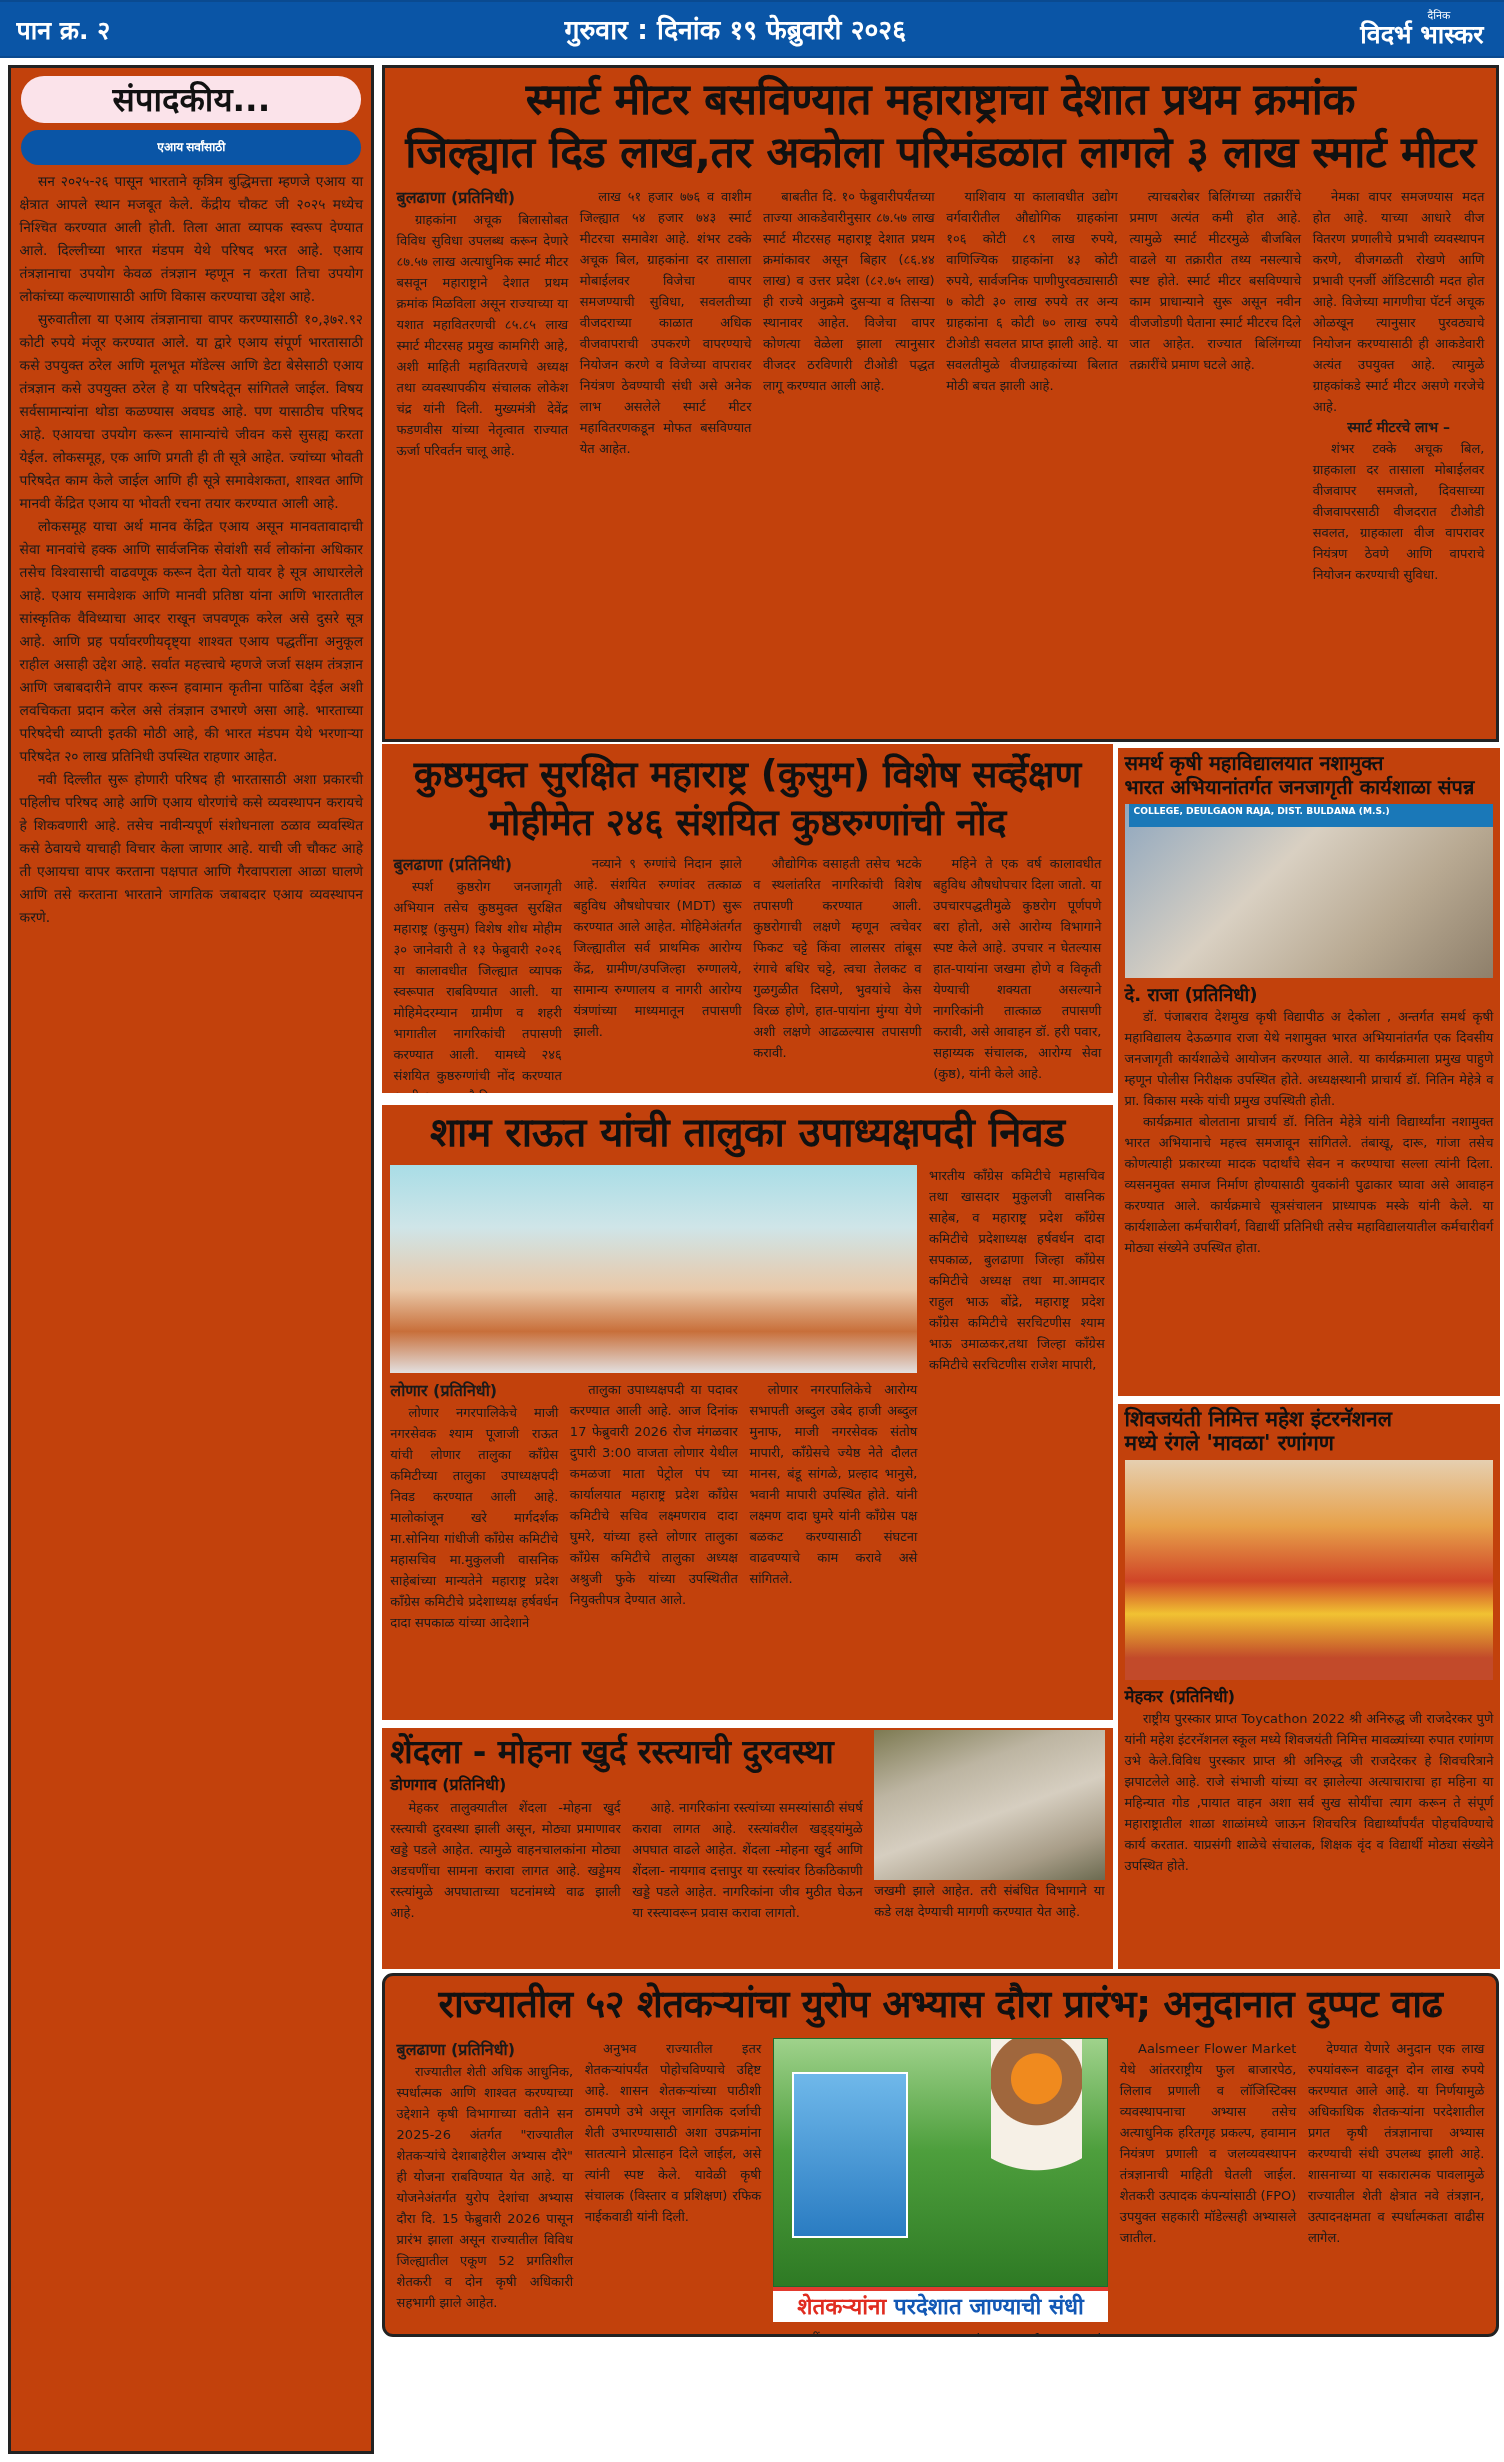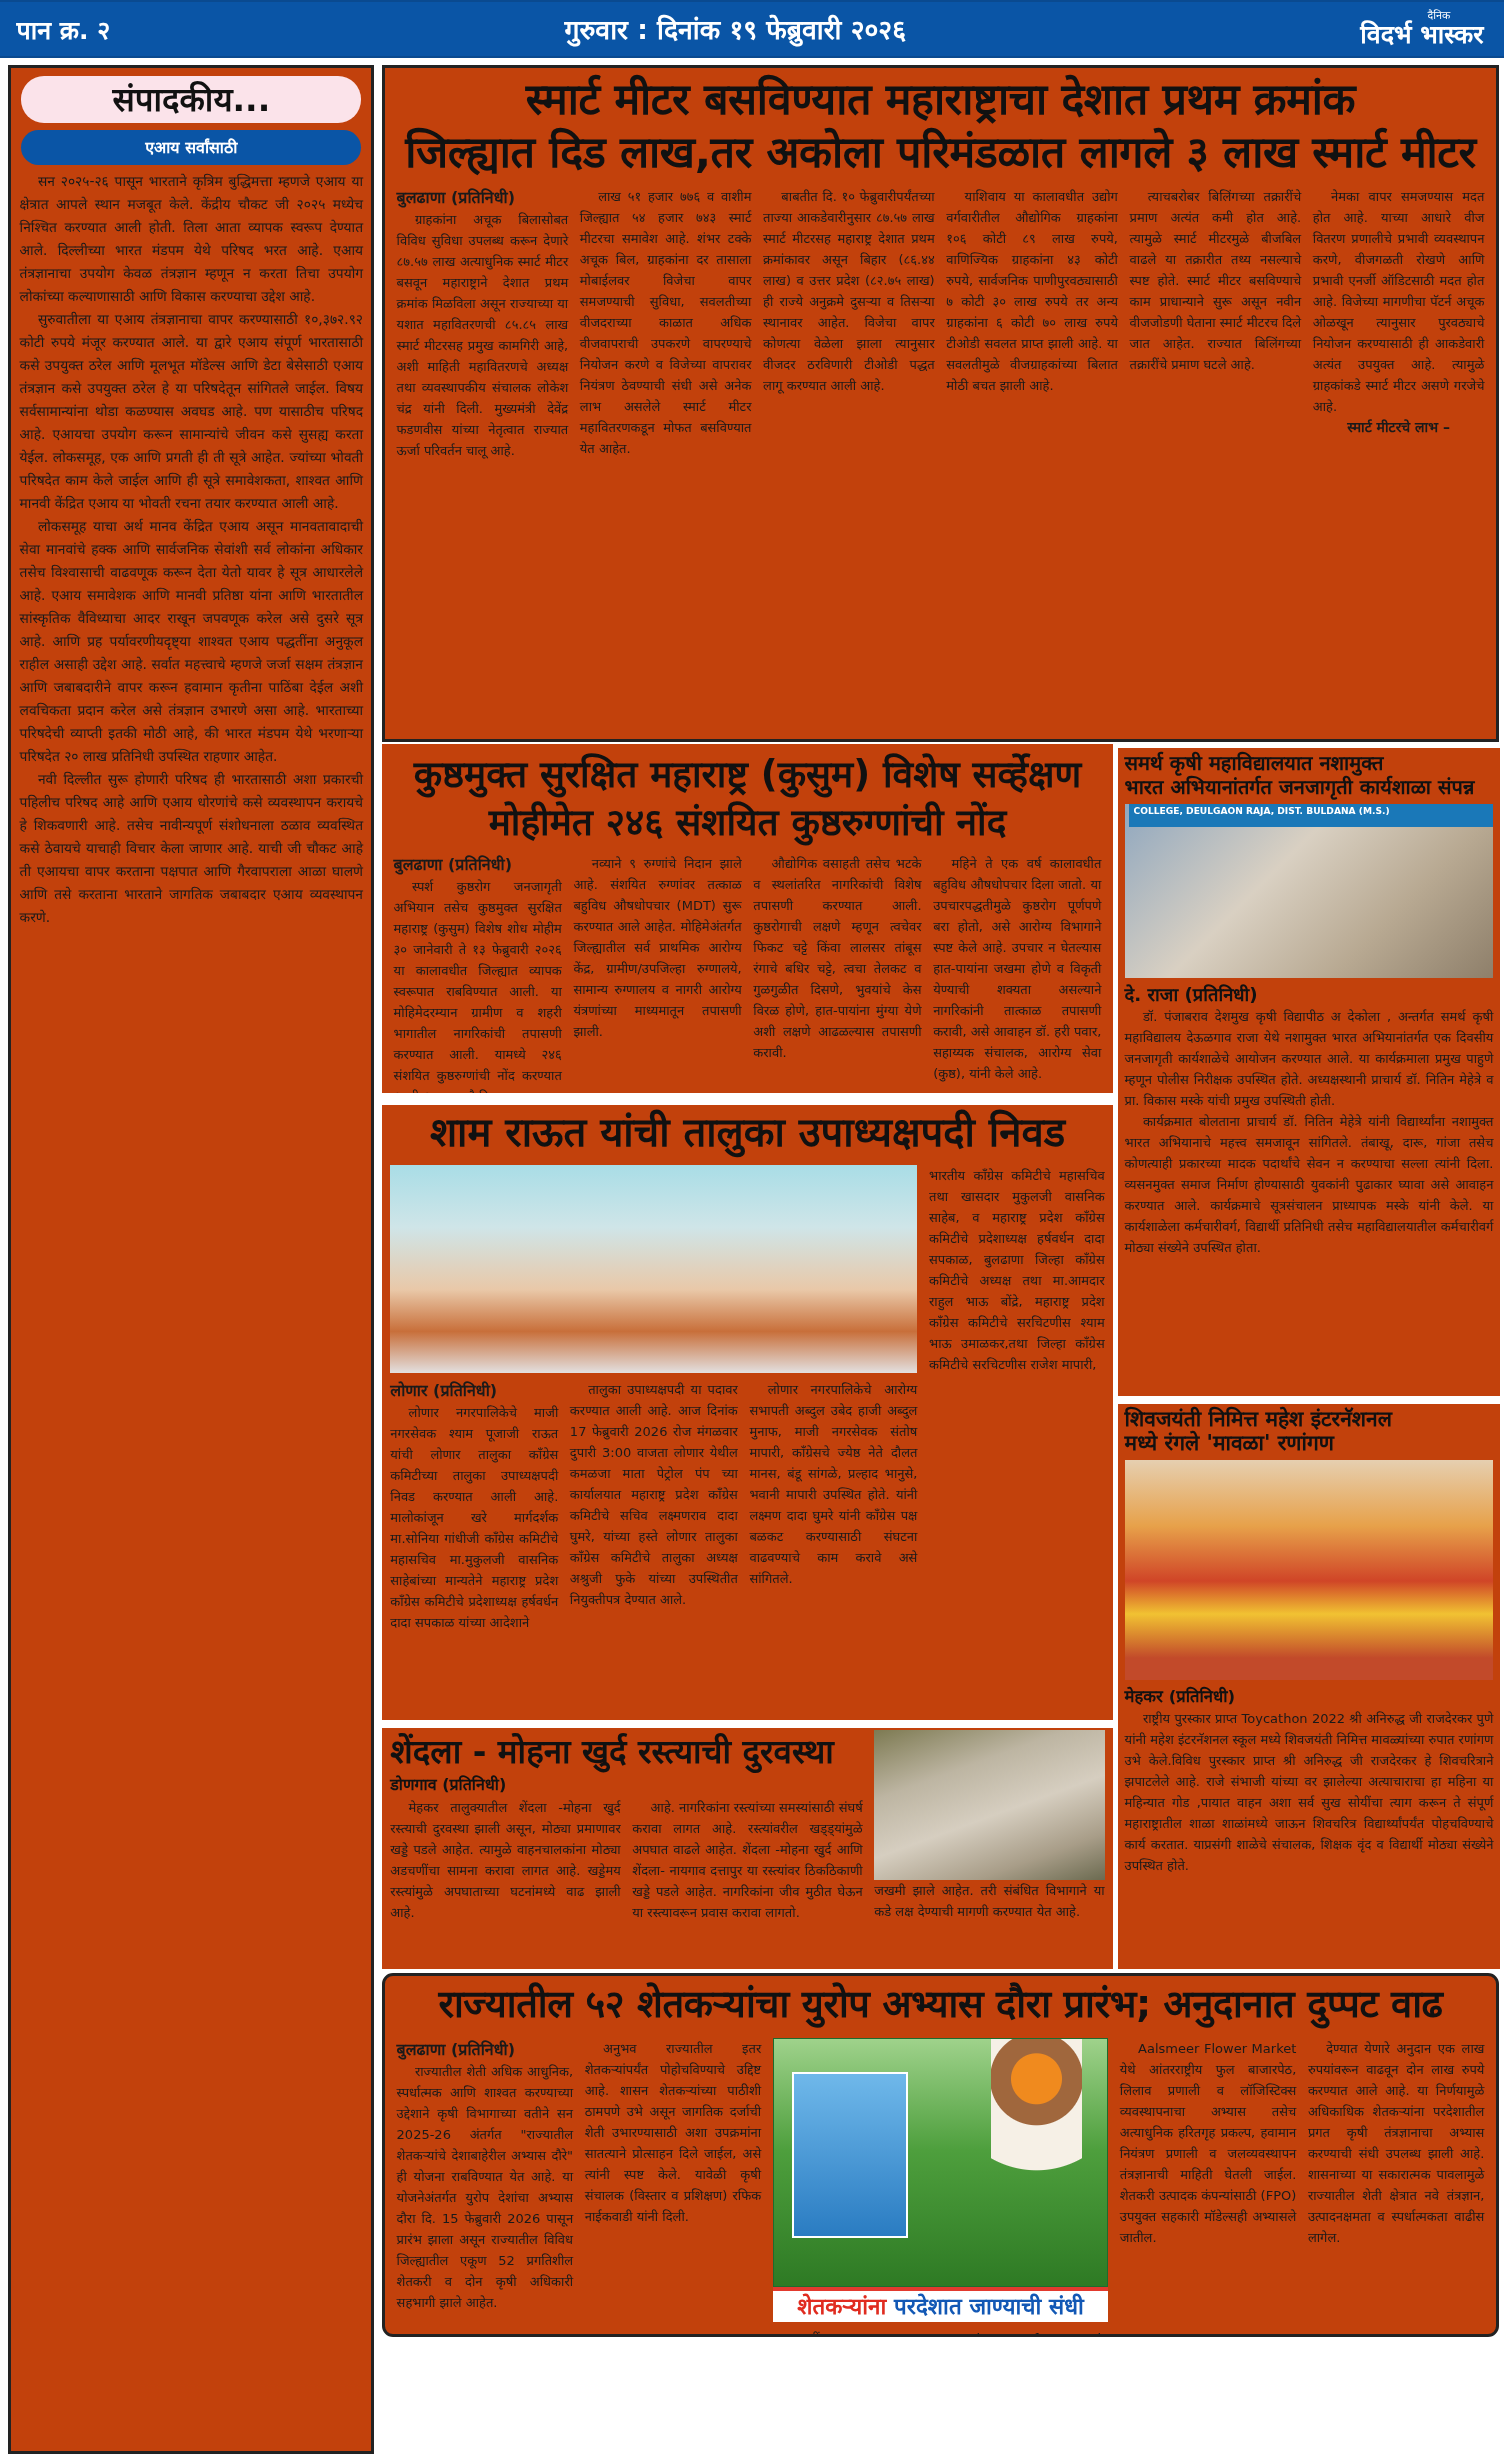--- a/index.html
+++ b/index.html
@@ -12,21 +12,21 @@
   .masthead .brand .big { font-size: 25px; font-weight: bold; }
 
   .box { position: absolute; border: 3.3px solid #222; background: #c2410c; overflow: hidden; }
   .col-text { font-size: 13px; line-height: 21px; text-align: justify; color: #1a1a1a; }
   .col-text p { text-indent: 18.3px; }
   .dateline { font-weight: bold; font-size: 16px; line-height: 23px; }
 
   
   #editorial { left: 8.3px; top: 65px; width: 366px; height: 2389px; padding: 5px 6.6px; }
   .ed-title { background: #fbe3ea; border-radius: 23px; text-align: center; font-size: 33px; font-weight: bold; height: 47px; line-height: 47px; margin: 3.3px 3.3px 6.6px; }
-  .ed-sub { background: #0a55a6; color: #fff; border-radius: 18.3px; text-align: center; font-size: 16px; font-weight: bold; height: 35px; line-height: 35px; margin: 0 3.3px 5px; }
+  .ed-sub { background: #0a55a6; color: #fff; border-radius: 18.3px; text-align: center; font-size: 12px; font-weight: bold; height: 35px; line-height: 35px; margin: 0 3.3px 5px; font-family: Liberation Serif, serif; }
   #editorial .col-text { font-size: 13.8px; line-height: 23px; padding: 0 1.7px; }
 
   
   #lead { left: 382px; top: 65px; width: 1117px; height: 677px; padding: 5px 11.6px; }
   .headline-xl { text-align: center; font-weight: bold; font-size: 43px; line-height: 53px; letter-spacing: -0.4px; }
   .cols { display: grid; gap: 11.6px; margin-top: 6.6px; }
   .lead-cols { grid-template-columns: repeat(6, 1fr); }
   .subhead { font-weight: bold; text-align: center; font-size: 14px; }
 
   
@@ -97,20 +97,21 @@
       <div class="dateline">बुलढाणा (प्रतिनिधी)</div>
       <p>ग्राहकांना अचूक बिलासोबत विविध सुविधा उपलब्ध करून देणारे ८७.५७ लाख अत्याधुनिक स्मार्ट मीटर बसवून महाराष्ट्राने देशात प्रथम क्रमांक मिळविला असून राज्याच्या या यशात महावितरणची ८५.८५ लाख स्मार्ट मीटरसह प्रमुख कामगिरी आहे, अशी माहिती महावितरणचे अध्यक्ष तथा व्यवस्थापकीय संचालक लोकेश चंद्र यांनी दिली. मुख्यमंत्री देवेंद्र फडणवीस यांच्या नेतृत्वात राज्यात ऊर्जा परिवर्तन चालू आहे.</p>
     </div>
     <p>लाख ५१ हजार ७७६ व वाशीम जिल्ह्यात ५४ हजार ७४३ स्मार्ट मीटरचा समावेश आहे. शंभर टक्के अचूक बिल, ग्राहकांना दर तासाला मोबाईलवर विजेचा वापर समजण्याची सुविधा, सवलतीच्या वीजदराच्या काळात अधिक वीजवापराची उपकरणे वापरण्याचे नियोजन करणे व विजेच्या वापरावर नियंत्रण ठेवण्याची संधी असे अनेक लाभ असलेले स्मार्ट मीटर महावितरणकडून मोफत बसविण्यात येत आहेत.</p>
     <p>बाबतीत दि. १० फेब्रुवारीपर्यंतच्या ताज्या आकडेवारीनुसार ८७.५७ लाख स्मार्ट मीटरसह महाराष्ट्र देशात प्रथम क्रमांकावर असून बिहार (८६.४४ लाख) व उत्तर प्रदेश (८२.७५ लाख) ही राज्ये अनुक्रमे दुसऱ्या व तिसऱ्या स्थानावर आहेत. विजेचा वापर कोणत्या वेळेला झाला त्यानुसार वीजदर ठरविणारी टीओडी पद्धत लागू करण्यात आली आहे.</p>
     <p>याशिवाय या कालावधीत उद्योग वर्गवारीतील औद्योगिक ग्राहकांना १०६ कोटी ८९ लाख रुपये, वाणिज्यिक ग्राहकांना ४३ कोटी रुपये, सार्वजनिक पाणीपुरवठ्यासाठी ७ कोटी ३० लाख रुपये तर अन्य ग्राहकांना ६ कोटी ७० लाख रुपये टीओडी सवलत प्राप्त झाली आहे. या सवलतीमुळे वीजग्राहकांच्या बिलात मोठी बचत झाली आहे.</p>
     <p>त्याचबरोबर बिलिंगच्या तक्रारींचे प्रमाण अत्यंत कमी होत आहे. त्यामुळे स्मार्ट मीटरमुळे बीजबिल वाढले या तक्रारीत तथ्य नसल्याचे स्पष्ट होते. स्मार्ट मीटर बसविण्याचे काम प्राधान्याने सुरू असून नवीन वीजजोडणी घेताना स्मार्ट मीटरच दिले जात आहेत. राज्यात बिलिंगच्या तक्रारींचे प्रमाण घटले आहे.</p>
     <div>
       <p>नेमका वापर समजण्यास मदत होत आहे. याच्या आधारे वीज वितरण प्रणालीचे प्रभावी व्यवस्थापन करणे, वीजगळती रोखणे आणि प्रभावी एनर्जी ऑडिटसाठी मदत होत आहे. विजेच्या मागणीचा पॅटर्न अचूक ओळखून त्यानुसार पुरवठ्याचे नियोजन करण्यासाठी ही आकडेवारी अत्यंत उपयुक्त आहे. त्यामुळे ग्राहकांकडे स्मार्ट मीटर असणे गरजेचे आहे.</p>
       <div class="subhead">स्मार्ट मीटरचे लाभ –</div>
+      <p>शंभर टक्के अचूक बिल, ग्राहकाला दर तासाला मोबाईलवर वीजवापर समजतो, दिवसाच्या वीजवापरसाठी वीजदरात टीओडी सवलत, ग्राहकाला वीज वापरावर नियंत्रण ठेवणे आणि वापराचे नियोजन करण्याची सुविधा.</p>
     </div>
   </div>
 </section>
 
 <section id="kusum" class="box">
   <h2 class="headline-l">कुष्ठमुक्त सुरक्षित महाराष्ट्र (कुसुम) विशेष सर्व्हेक्षण</h2>
   <h2 class="headline-l">मोहीमेत २४६ संशयित कुष्ठरुग्णांची नोंद</h2>
   <div class="cols kusum-cols col-text" style="grid-template-columns: repeat(4,1fr);">
     <div>
       <div class="dateline">बुलढाणा (प्रतिनिधी)</div>

